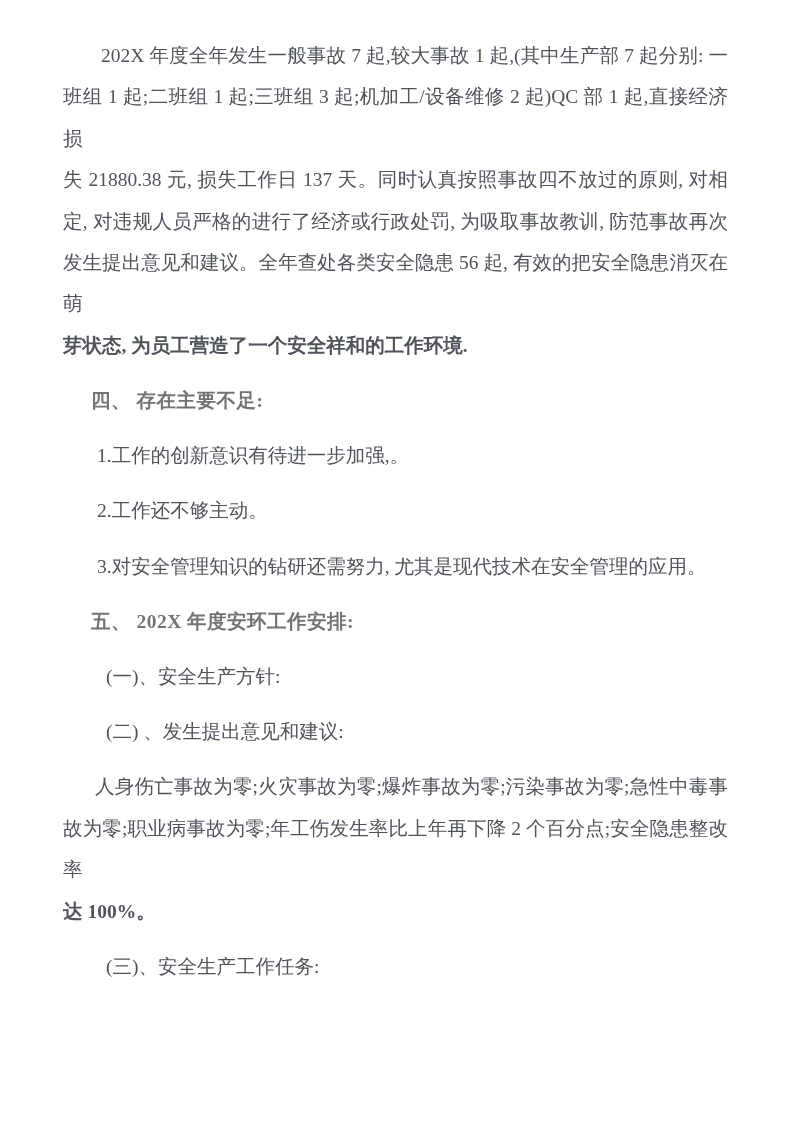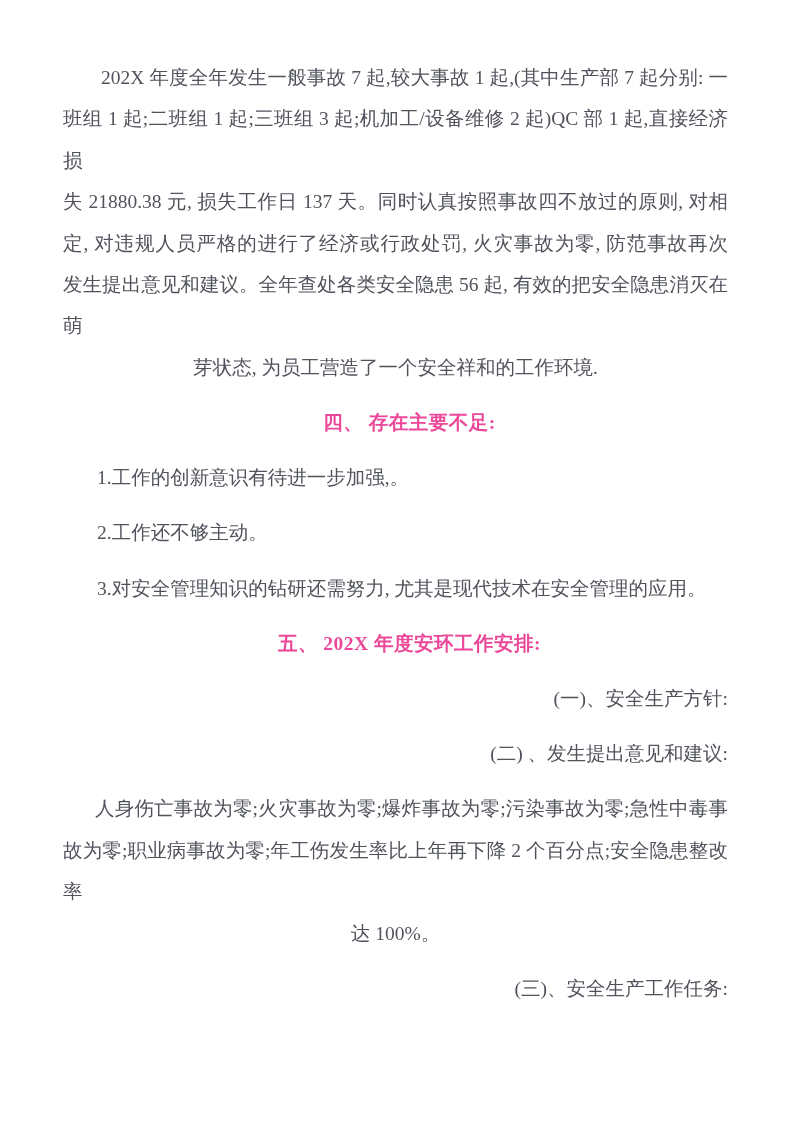--- a/index.html
+++ b/index.html
@@ -6,57 +6,56 @@
     margin: 0;
     padding: 0;
     background: #ffffff;
   }
   .page {
     position: relative;
     width: 793px;
     height: 1122px;
     background: #ffffff;
     box-sizing: border-box;
-    padding: 57px 65px 0 63px;
+    padding: 35px 65px 0 63px;
     font-family: "Liberation Serif", "DejaVu Serif", serif;
     font-size: 19.5px;
     color: #51535c;
     line-height: 41.4px;
     overflow: hidden;
   }
   .para { margin: 0 0 13.8px 0; }
   .line { white-space: normal; }
   .stretch {
     text-align: justify;
     text-align-last: justify;
   }
-  .left { text-align: center; }
+  .left { text-align: left; font-weight: bold; }
   .bold {
     font-weight: bold;
-    color: #ec4899;
+    color: #737373;
     letter-spacing: 0.5px;
-    text-align: center;
   }
   .ind-38 { text-indent: 38px; }
   .ind-34 { text-indent: 34px; }
   .ind-28 { text-indent: 28px; }
-  .ind-43 { text-indent: 43px; text-align: right; }
+  .ind-43 { text-indent: 43px; }
   .ind-65 { text-indent: 65px; }
   .ind-32 { text-indent: 32px; }
 </style>
 </head>
 <body>
 
 <div class="page">
 
   <div class="para">
     <div class="line stretch ind-38">202X 年度全年发生一般事故 7 起,较大事故 1 起,(其中生产部 7 起分别: 一</div>
     <div class="line stretch">班组 1 起;二班组 1 起;三班组 3 起;机加工/设备维修 2 起)QC 部 1 起,直接经济损</div>
     <div class="line stretch">失 21880.38 元, 损失工作日 137 天。同时认真按照事故四不放过的原则, 对相</div>
-    <div class="line stretch">定, 对违规人员严格的进行了经济或行政处罚, 火灾事故为零, 防范事故再次</div>
+    <div class="line stretch">定, 对违规人员严格的进行了经济或行政处罚, 为吸取事故教训, 防范事故再次</div>
     <div class="line stretch">发生提出意见和建议。全年查处各类安全隐患 56 起, 有效的把安全隐患消灭在萌</div>
     <div class="line left">芽状态, 为员工营造了一个安全祥和的工作环境.</div>
   </div>
 
   <div class="para line bold ind-28">四、 存在主要不足:</div>
 
   <div class="para line ind-34">1.工作的创新意识有待进一步加强,。</div>
   <div class="para line ind-34">2.工作还不够主动。</div>
   <div class="para line ind-34">3.对安全管理知识的钻研还需努力, 尤其是现代技术在安全管理的应用。</div>
 

